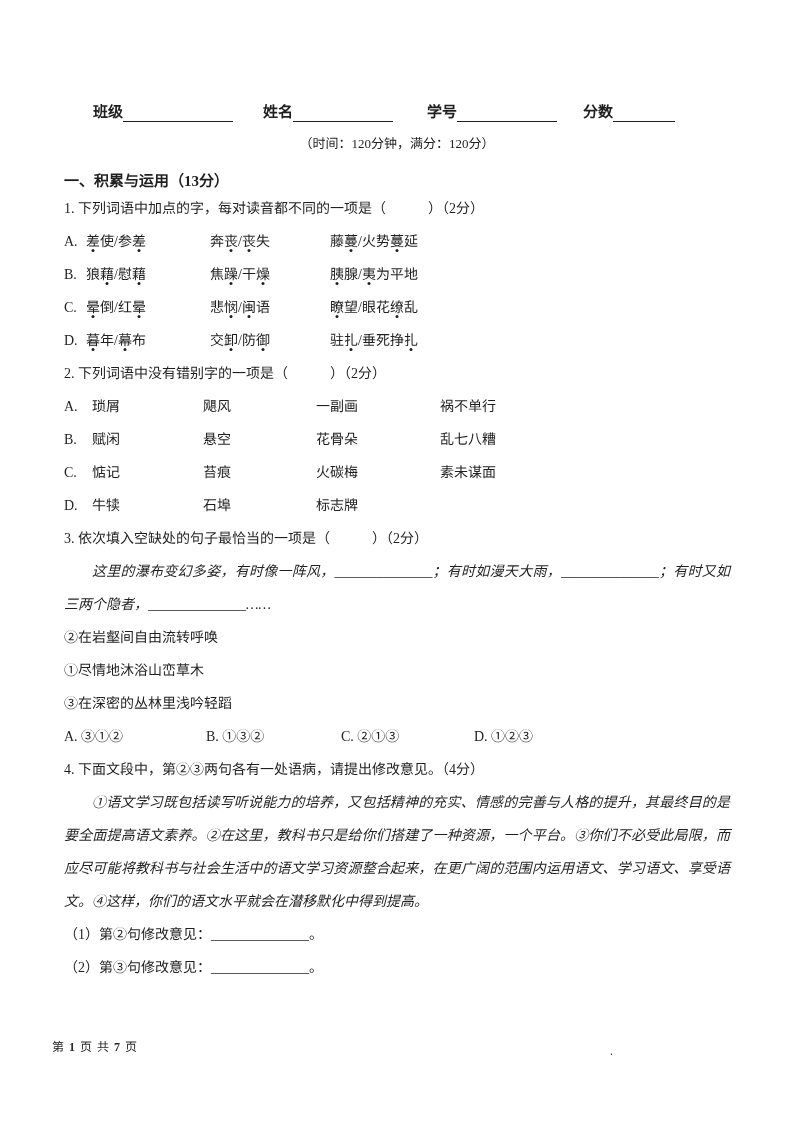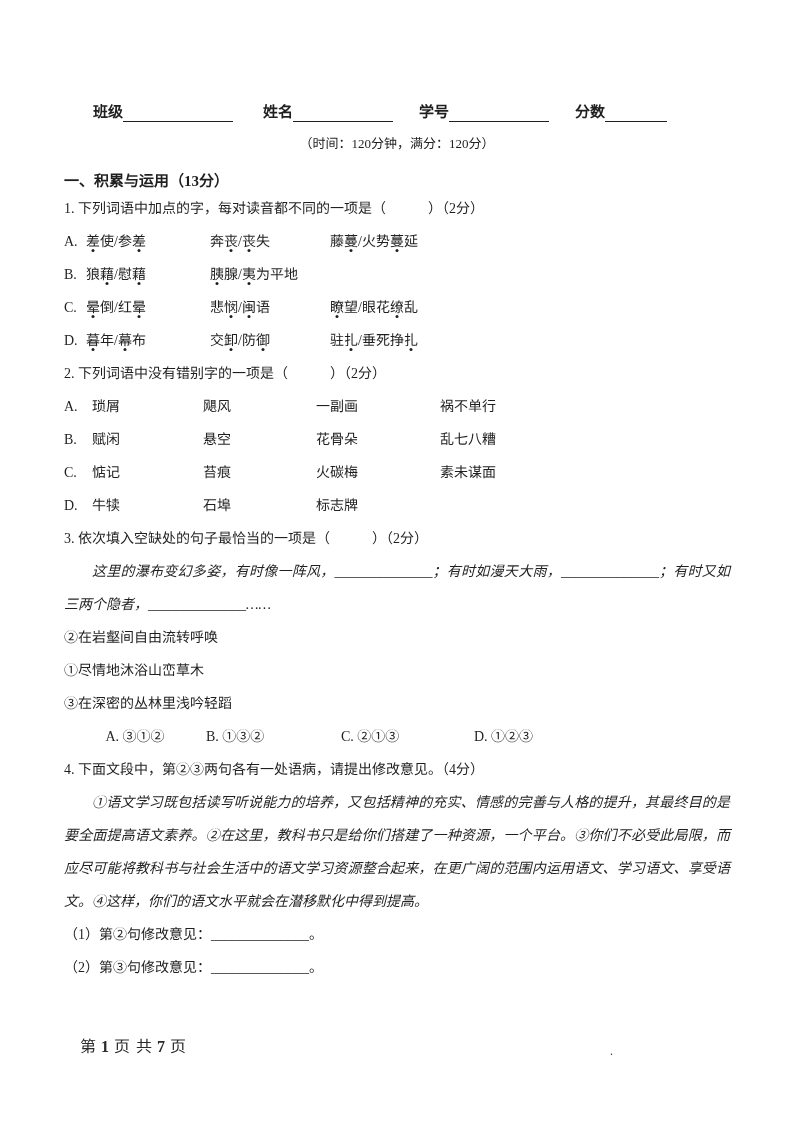--- a/index.html
+++ b/index.html
@@ -9,21 +9,21 @@
     background:#ffffff;
     box-sizing:border-box;
     padding:96px 63px 0 64px;
     font-family:"Liberation Serif","DejaVu Serif",serif;
     color:#1f1f1f;
     font-size:14px;
   }
   
   .header-row{display:flex;align-items:flex-end;height:26px;}
   .field{display:flex;align-items:flex-end;}
-  .f0{margin-left:29px;} .f1{margin-left:30px;} .f2{margin-left:26px;} .f3{margin-left:26px;}
+  .f0{margin-left:29px;} .f1{margin-left:30px;} .f2{margin-left:34px;} .f3{margin-left:26px;}
   .flabel{font-weight:bold;font-size:15px;line-height:20px;}
   .blank{display:inline-block;border-bottom:1.6px solid #1f1f1f;height:18px;}
   .b0{width:110px;} .b1{width:100px;} .b2{width:100px;} .b3{width:62px;}
   
   .title{margin:20px 0 0 0;text-align:center;font-size:21px;font-weight:bold;line-height:28px;}
   .subtitle{margin-top:13px;text-align:center;font-size:13px;line-height:18px;}
   .sec-heading{margin-top:17px;font-weight:bold;font-size:15px;line-height:22px;}
   
   .line{line-height:33px;}
   .stem{margin:0;}
@@ -32,36 +32,36 @@
   .q1row .c2{width:120px;}
   .q1row .c3{flex:1;}
   .lblA{display:inline-block;width:22px;}
   .q2row{display:flex;}
   .q2row .lbl{width:28px;}
   .q2row .w1{width:111px;}
   .q2row .w2{width:113px;}
   .q2row .w3{width:124px;}
   .q2row .w4{flex:1;}
   .choices{display:flex;}
-  .choices .ch1{width:142px;text-align:center;}
+  .choices .ch1{width:142px;}
   .choices .ch2{width:135px;}
   .choices .ch3{width:133px;}
   .choices .ch4{flex:1;}
   .para{margin:0;line-height:33px;text-align:justify;}
   .indent{text-indent:2em;}
   .kaiti{font-style:italic;}
   
   .em-dot{position:relative;}
   .em-dot::after{
     content:"";position:absolute;left:50%;bottom:-3px;
     width:3px;height:3px;border-radius:50%;
     background:#1f1f1f;transform:translateX(-50%);
   }
   
-  .footer{position:absolute;left:80px;top:1038px;font-size:16px;letter-spacing:1px;line-height:18px;color:#2a2a2a;}
+  .footer{position:absolute;left:52px;top:1038px;font-size:12px;letter-spacing:1px;line-height:18px;color:#2a2a2a;}
   .footer span{margin-right:4px;}
   .footer .num{font-weight:bold;}
   .stray-dot{position:absolute;left:610px;top:1044px;font-size:12px;color:#333;}
 </style>
 </head>
 <body>
 
 <div class="page">
 
   <div class="header-row">
@@ -94,20 +94,21 @@
         <span><span class="em-dot">差</span><span>使/参</span><span class="em-dot">差</span></span>
       </span>
     <span class="c2"><span>奔</span><span class="em-dot">丧</span><span>/</span><span class="em-dot">丧</span><span>失</span></span>
     <span class="c3"><span>藤</span><span class="em-dot">蔓</span><span>/火势</span><span class="em-dot">蔓</span><span>延</span></span>
   </div>
   <div class="line q1row">
     <span class="c1">
         <span class="lblA">B.</span>
         <span><span>狼</span><span class="em-dot">藉</span><span>/慰</span><span class="em-dot">藉</span></span>
       </span>
+    <span class="c2"><span>焦</span><span class="em-dot">躁</span><span>/干</span><span class="em-dot">燥</span></span>
     <span class="c3"><span class="em-dot">胰</span><span>腺/</span><span class="em-dot">夷</span><span>为平地</span></span>
   </div>
   <div class="line q1row">
     <span class="c1">
         <span class="lblA">C.</span>
         <span><span class="em-dot">晕</span><span>倒/红</span><span class="em-dot">晕</span></span>
       </span>
     <span class="c2"><span>悲</span><span class="em-dot">悯</span><span>/</span><span class="em-dot">闽</span><span>语</span></span>
     <span class="c3"><span class="em-dot">瞭</span><span>望/眼花</span><span class="em-dot">缭</span><span>乱</span></span>
   </div>

